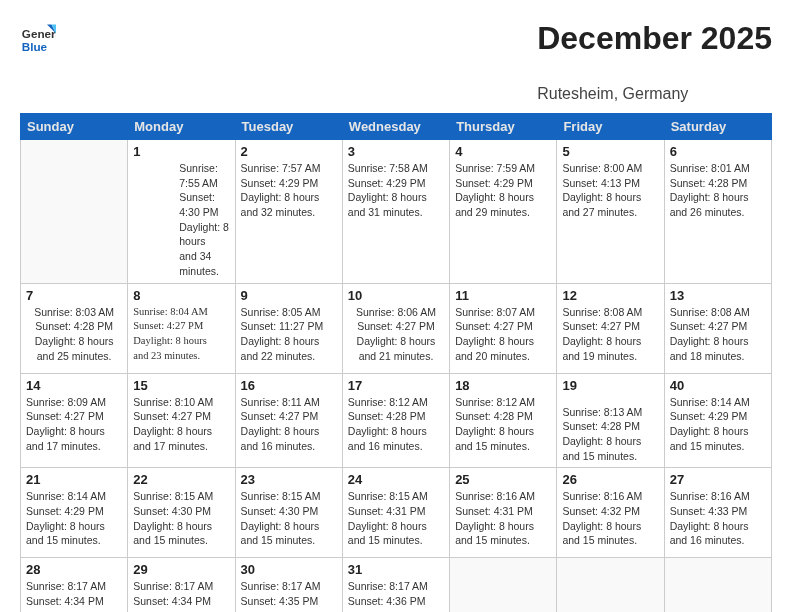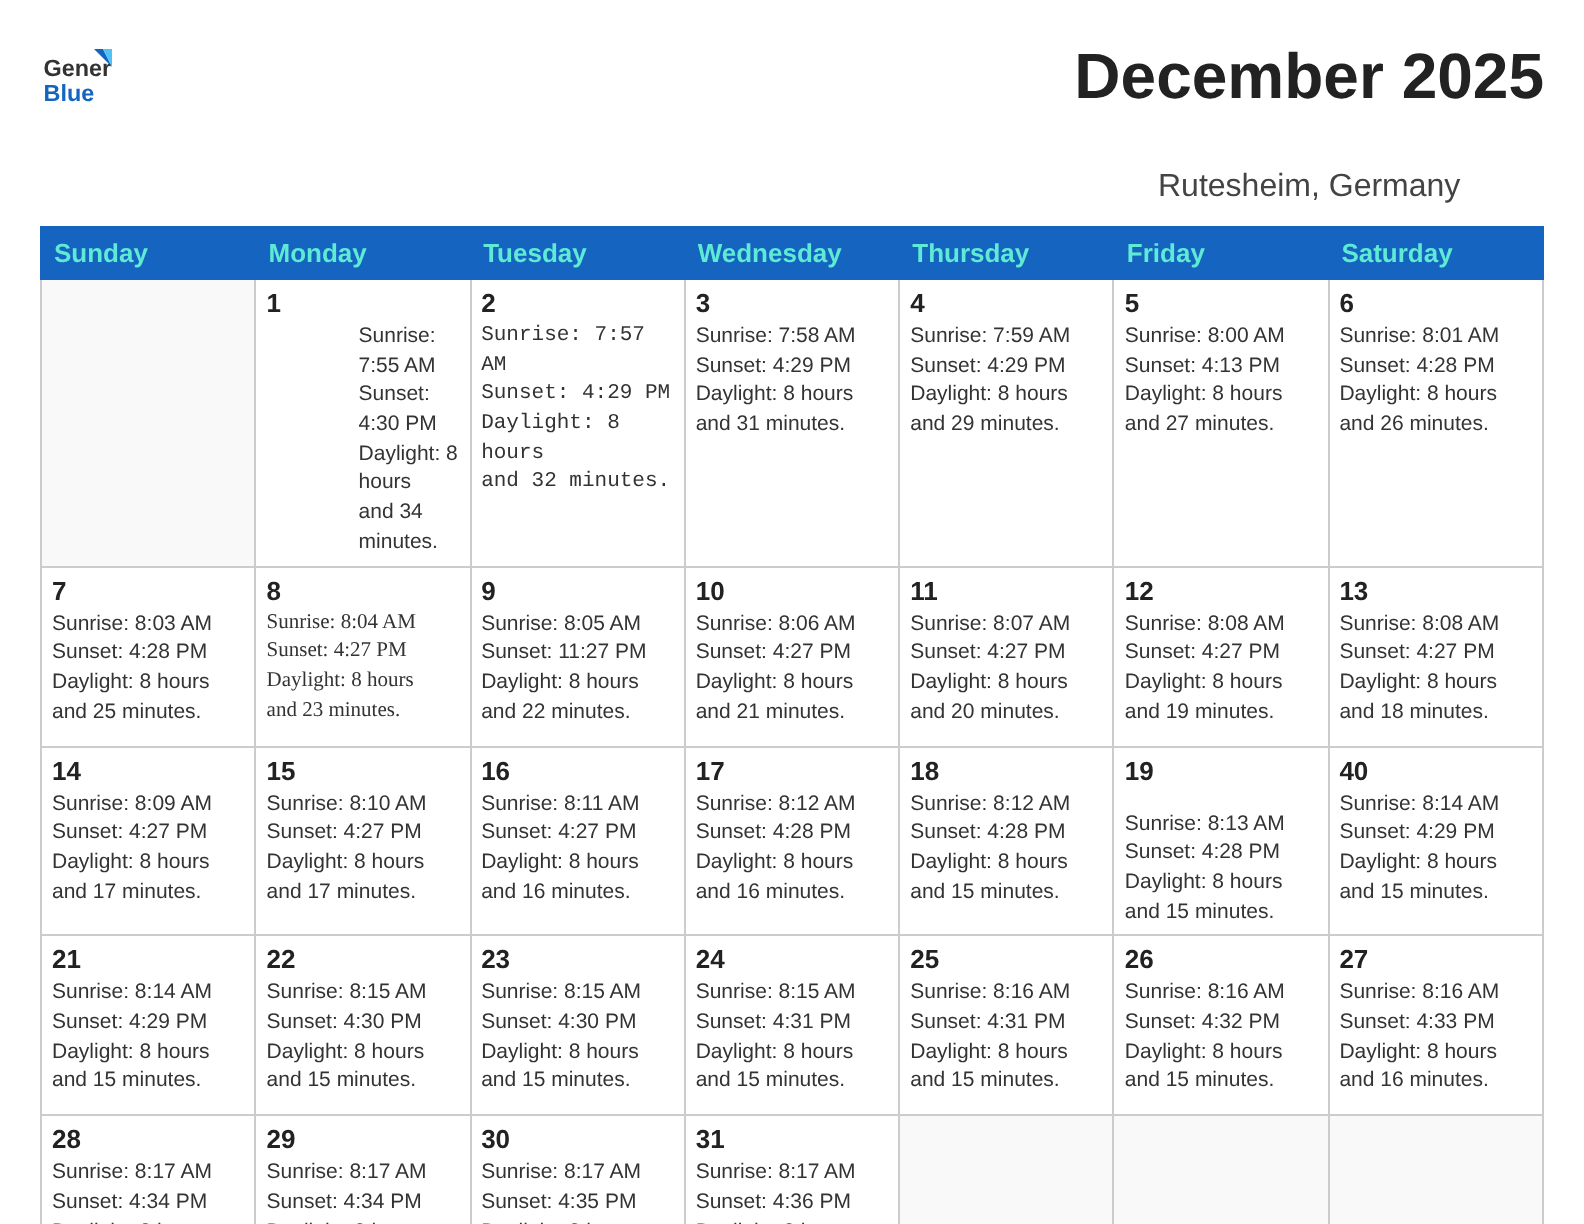--- a/index.html
+++ b/index.html
@@ -21,40 +21,40 @@
       align-items: center;
       font-size: 18px;
       font-weight: bold;
     }
     .logo-icon {
       width: 36px;
       height: 36px;
       margin-right: 4px;
     }
     .title-section {
-      text-align: center;
+      text-align: left;
     }
     .month-title {
       font-size: 32px;
       font-weight: bold;
       color: #222;
     }
     .subtitle {
       font-size: 16px;
       color: #444;
       margin-top: 28px;
     }
     .calendar {
       width: 100%;
       border-collapse: collapse;
       font-size: 11px;
     }
     .calendar th {
       background-color: #1565c0;
-      color: #5eead4;
+      color: #e5e5e5;
       text-align: left;
       padding: 5px 6px;
       font-size: 13px;
       border: 1px solid #1565c0;
     }
     .calendar td {
       border: 1px solid #ccc;
       vertical-align: top;
       padding: 4px 5px;
       width: 107px;
@@ -112,21 +112,21 @@
         <td class="empty-cell"></td>
         <td>
           <span class="day-number">1</span>
           <div class="day-info" style="white-space: pre-line; margin-left: 46px;">Sunrise: 7:55 AM
 Sunset: 4:30 PM
 Daylight: 8 hours
 and 34 minutes.</div>
         </td>
         <td>
           <span class="day-number">2</span>
-          <div class="day-info" style="white-space: pre-line; font-family: Liberation Mono, monospace;">Sunrise: 7:57 AM
+          <div class="day-info" style="white-space: pre-line;">Sunrise: 7:57 AM
 Sunset: 4:29 PM
 Daylight: 8 hours
 and 32 minutes.</div>
         </td>
         <td>
           <span class="day-number">3</span>
           <div class="day-info" style="white-space: pre-line;">Sunrise: 7:58 AM
 Sunset: 4:29 PM
 Daylight: 8 hours
 and 31 minutes.</div>
@@ -149,42 +149,42 @@
           <span class="day-number">6</span>
           <div class="day-info" style="white-space: pre-line;">Sunrise: 8:01 AM
 Sunset: 4:28 PM
 Daylight: 8 hours
 and 26 minutes.</div>
         </td>
       </tr>
       <tr>
         <td>
           <span class="day-number">7</span>
-          <div class="day-info" style="white-space: pre-line;">Sunrise: 8:03 AM
+          <div class="day-info" style="white-space: pre-line; text-align: center;">Sunrise: 8:03 AM
 Sunset: 4:28 PM
 Daylight: 8 hours
 and 25 minutes.</div>
         </td>
         <td>
           <span class="day-number">8</span>
           <div class="day-info" style="white-space: pre-line; font-family: Liberation Serif, serif;">Sunrise: 8:04 AM
 Sunset: 4:27 PM
 Daylight: 8 hours
 and 23 minutes.</div>
         </td>
         <td>
           <span class="day-number">9</span>
           <div class="day-info" style="white-space: pre-line;">Sunrise: 8:05 AM
 Sunset: 11:27 PM
 Daylight: 8 hours
 and 22 minutes.</div>
         </td>
         <td>
           <span class="day-number">10</span>
-          <div class="day-info" style="white-space: pre-line;">Sunrise: 8:06 AM
+          <div class="day-info" style="white-space: pre-line; text-align: center;">Sunrise: 8:06 AM
 Sunset: 4:27 PM
 Daylight: 8 hours
 and 21 minutes.</div>
         </td>
         <td>
           <span class="day-number">11</span>
           <div class="day-info" style="white-space: pre-line;">Sunrise: 8:07 AM
 Sunset: 4:27 PM
 Daylight: 8 hours
 and 20 minutes.</div>

